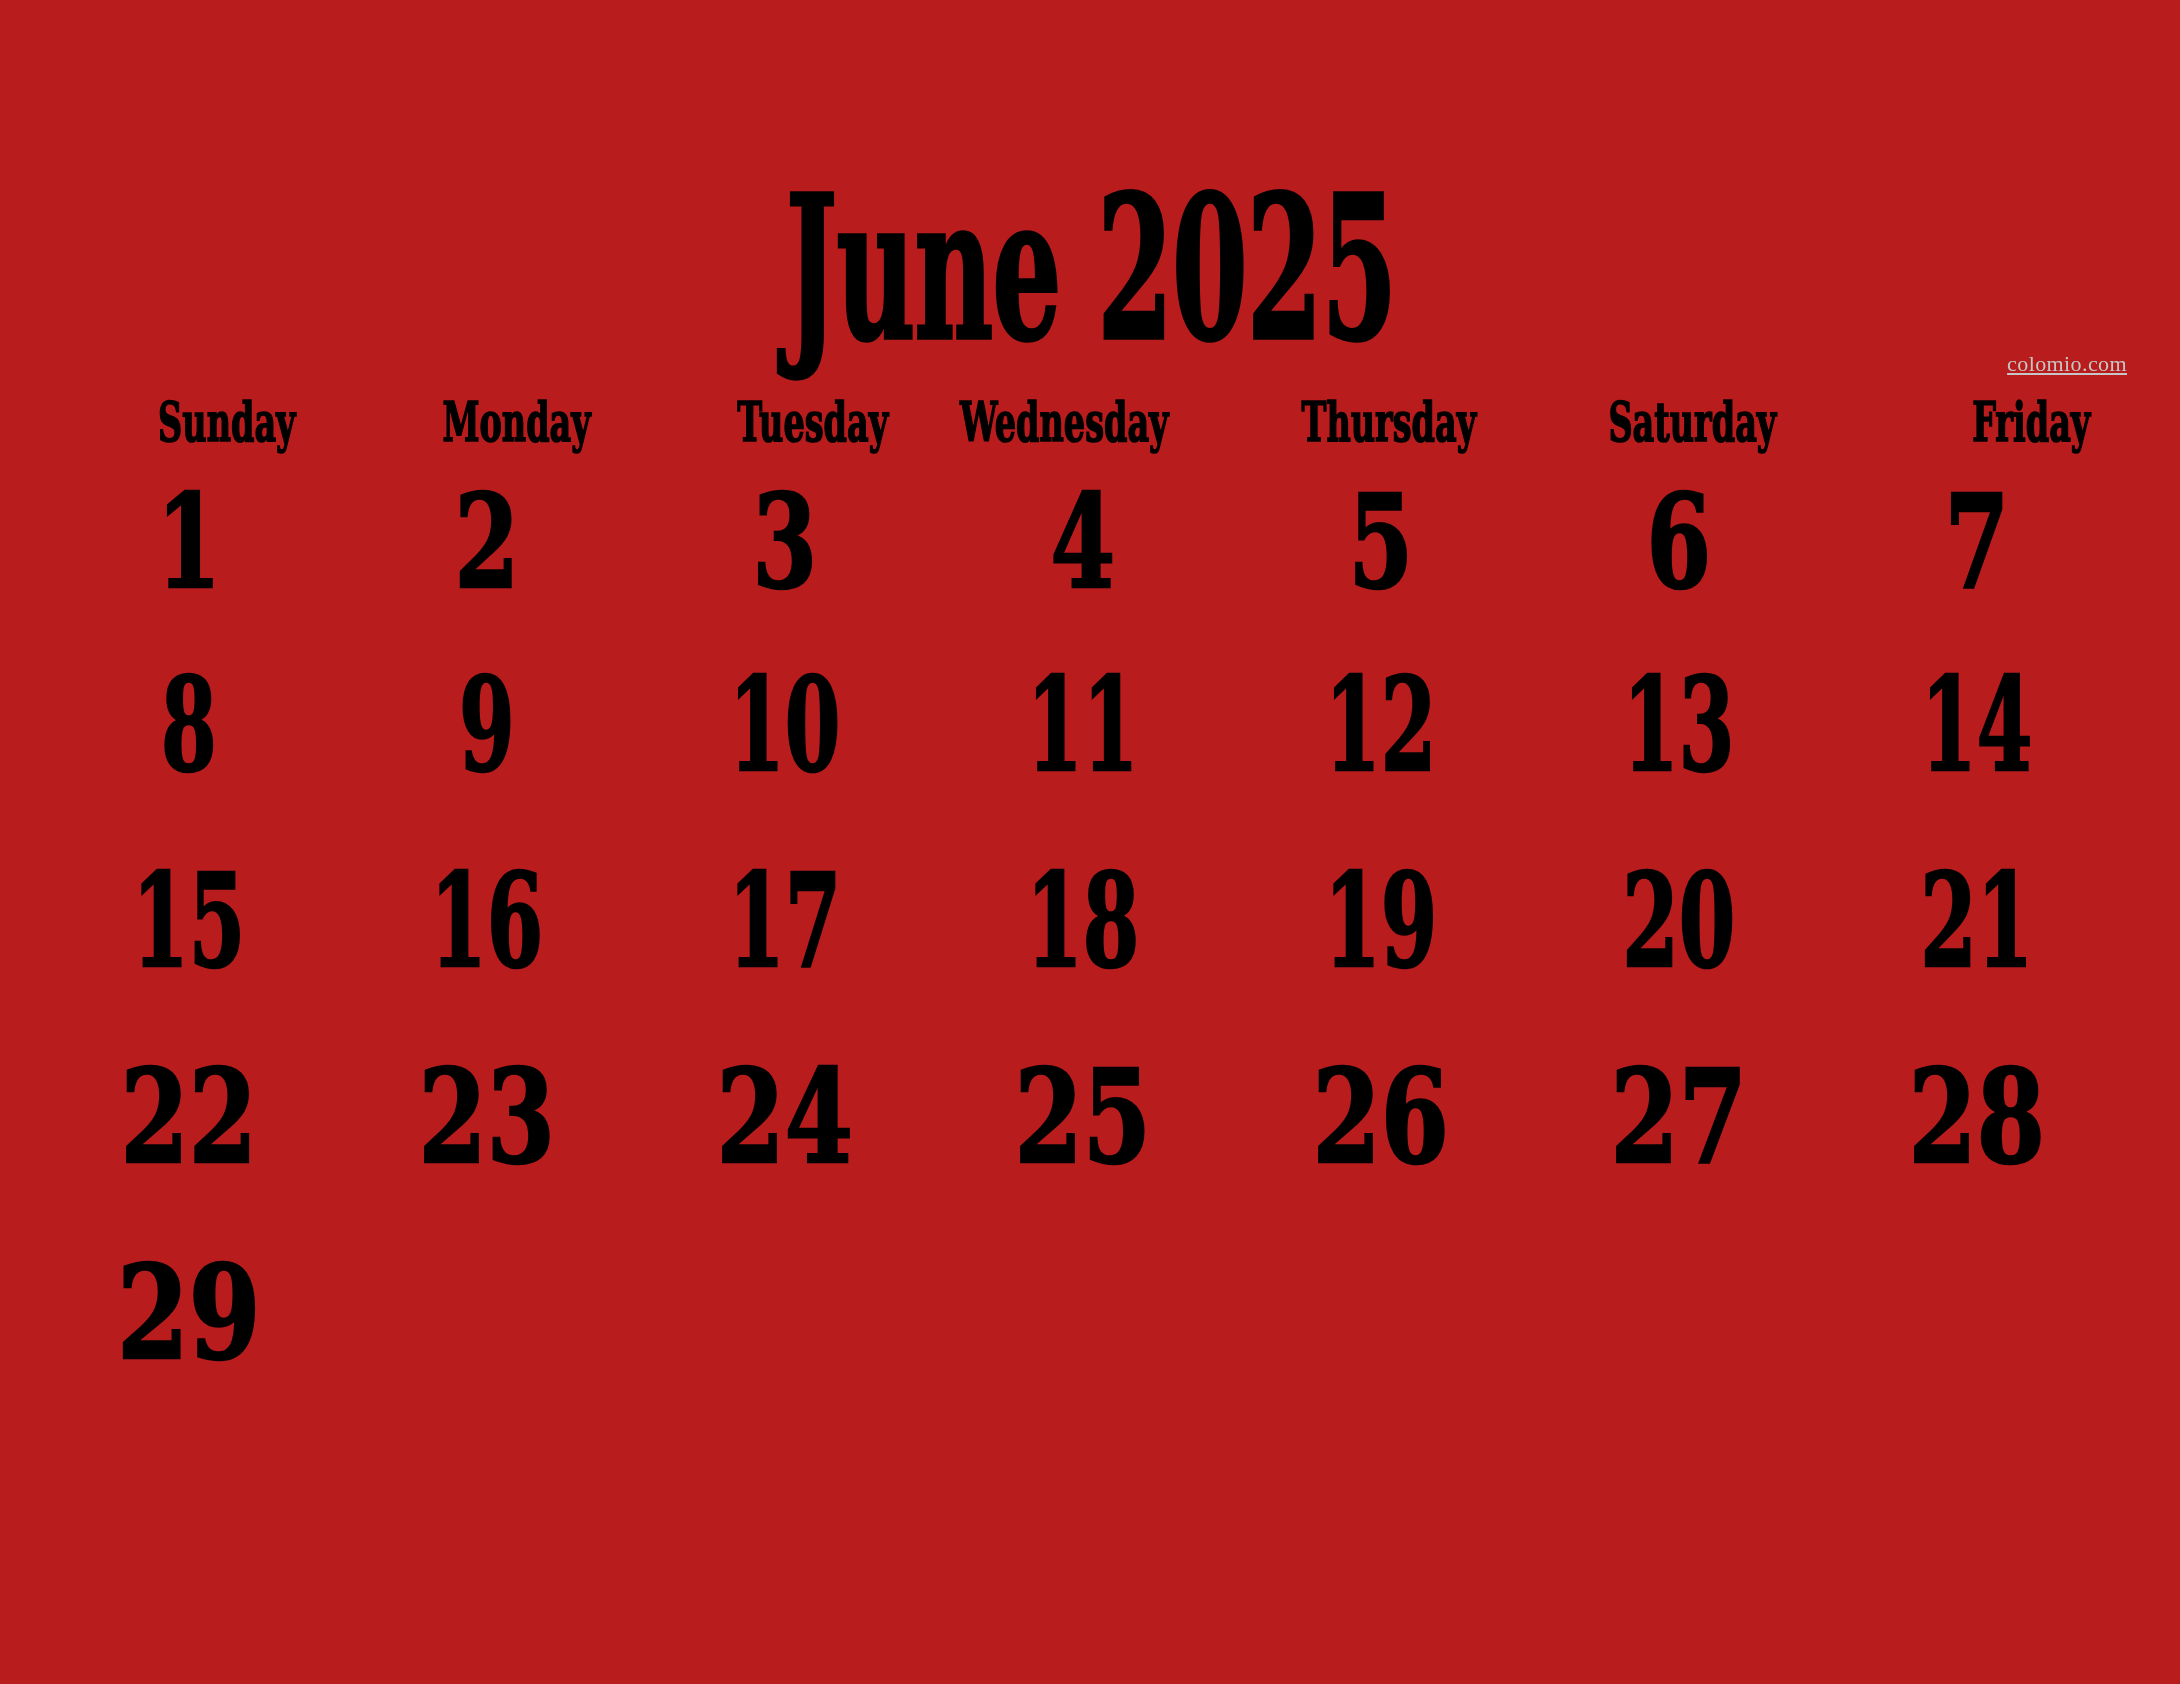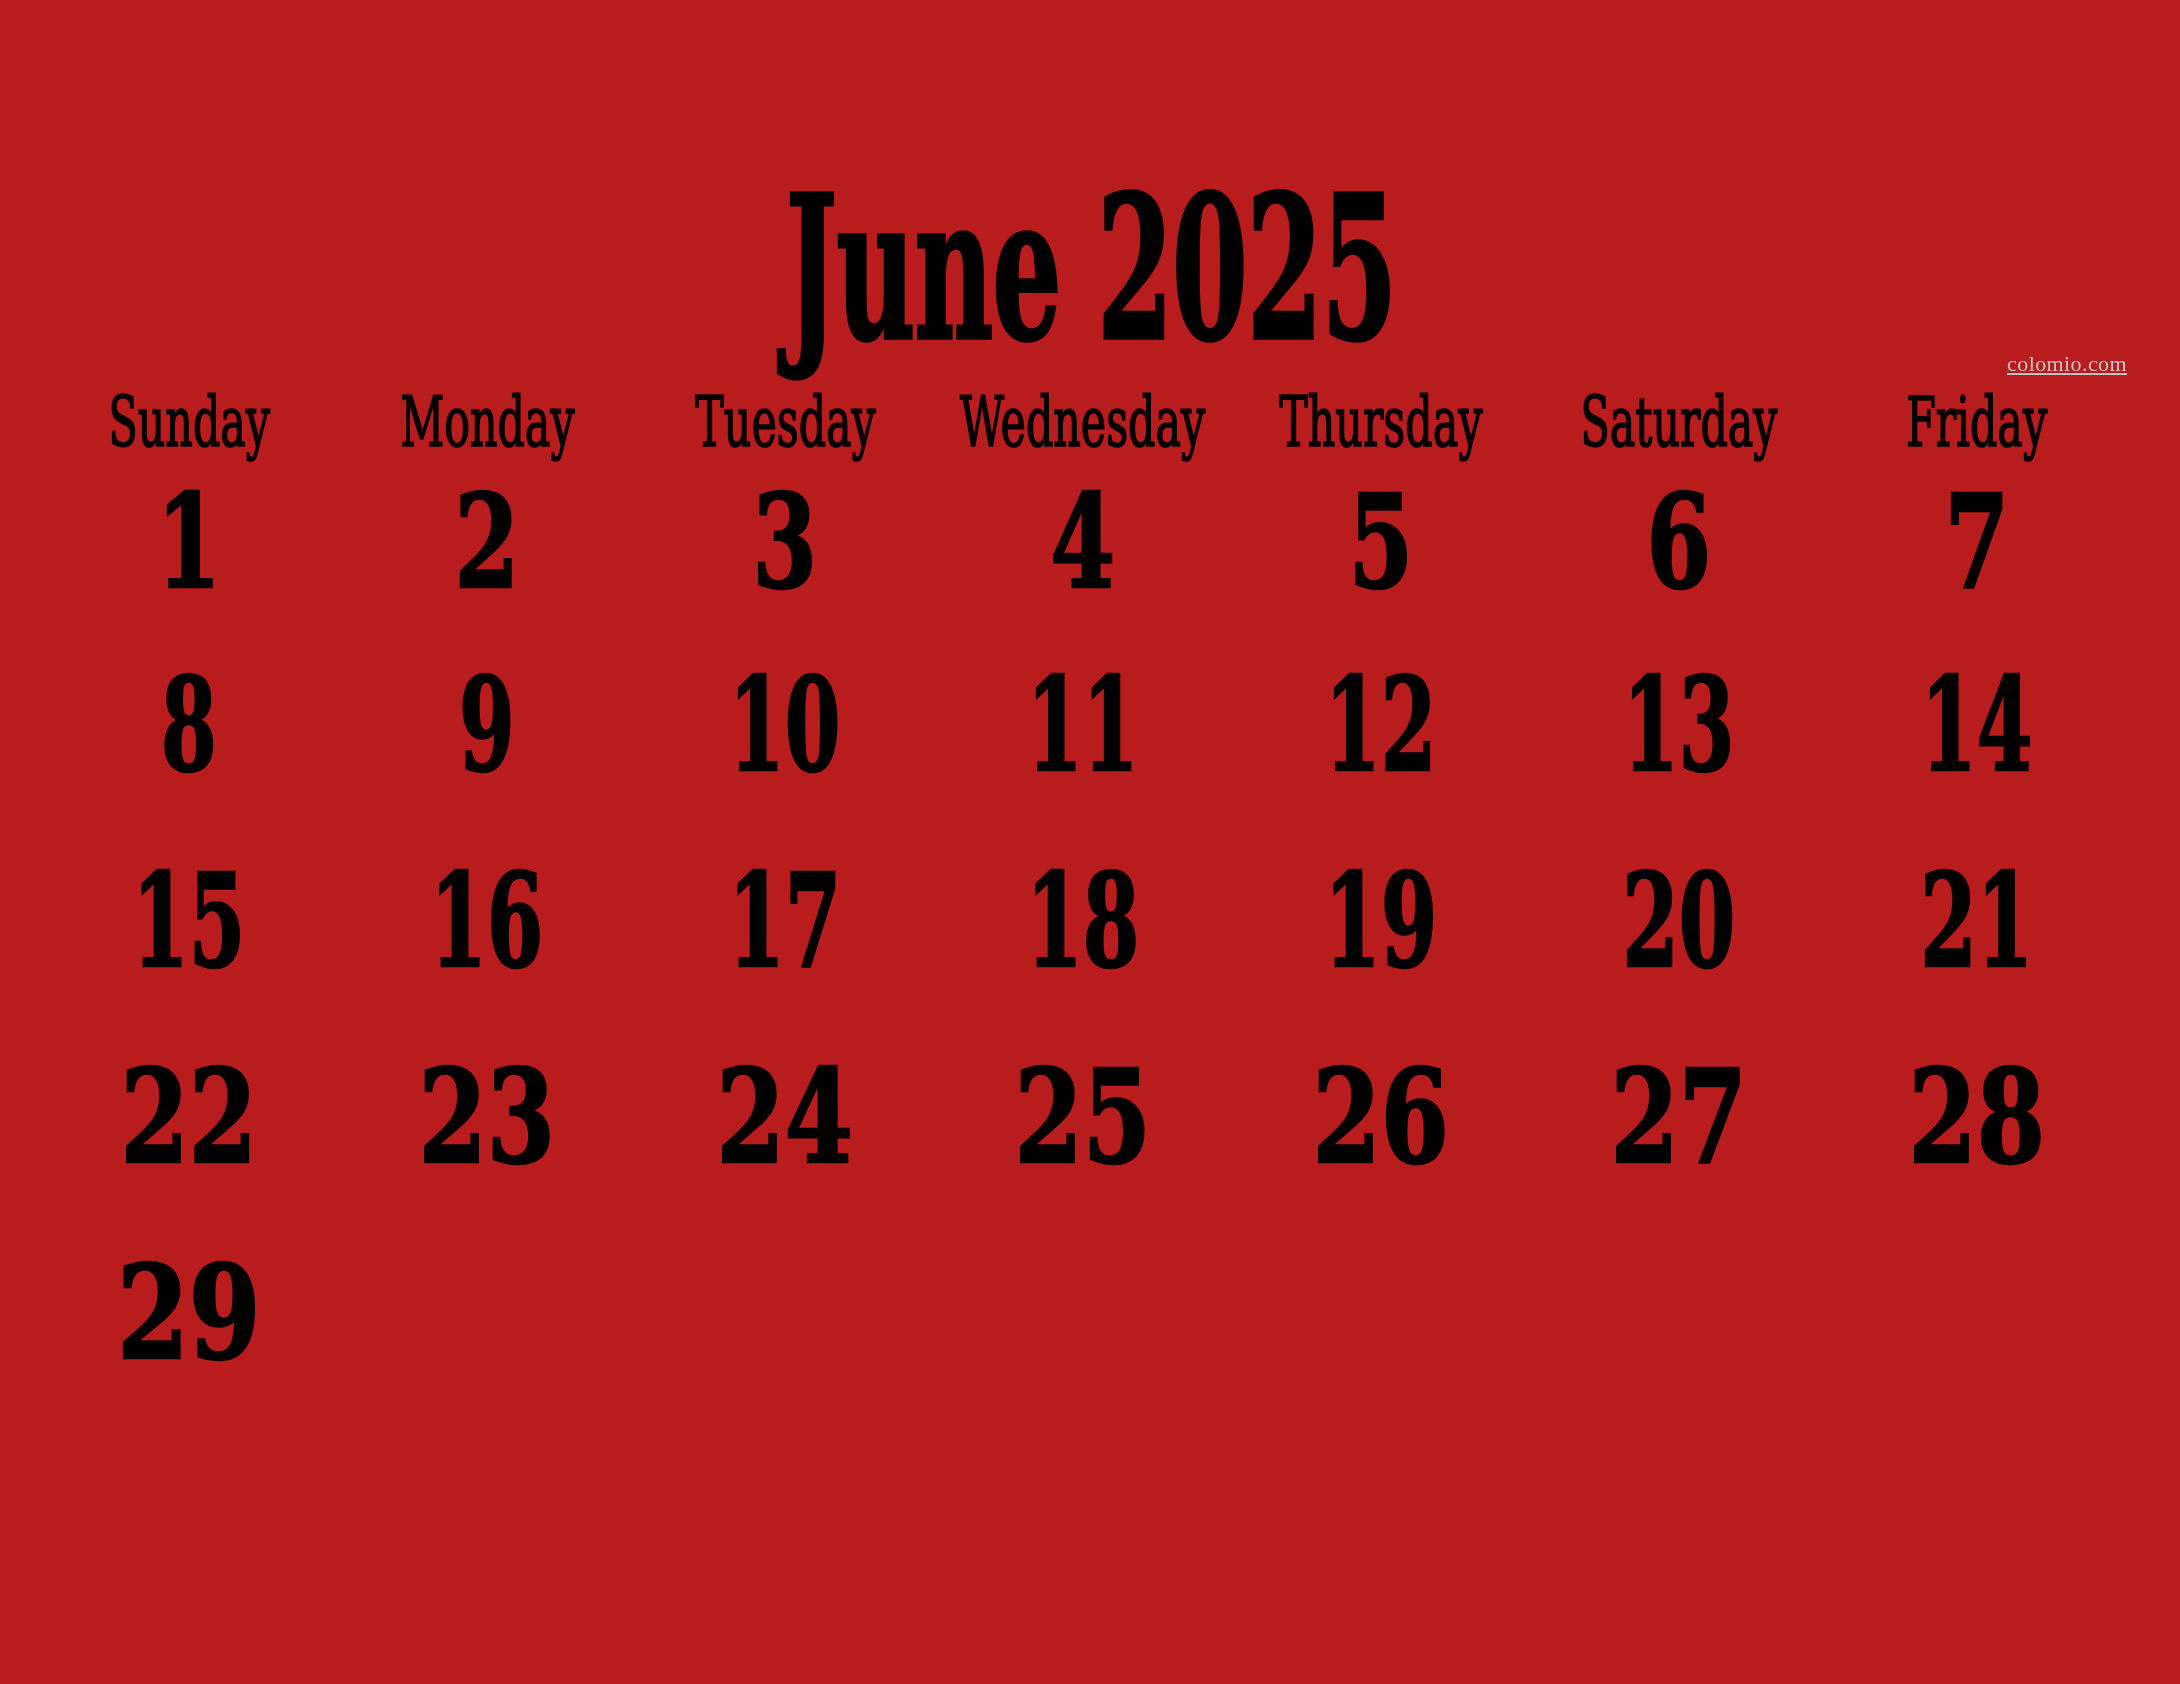--- a/index.html
+++ b/index.html
@@ -51,24 +51,25 @@
     grid-template-columns: repeat(7, 298px);
     grid-template-rows: 68px 170px 196px 196px 196px 196px;
   }
   .cell {
     display: flex;
     align-items: center;
     justify-content: center;
     overflow: visible;
   }
   .weekday {
-    font-size: 69px;
-    font-weight: normal;
+    font-size: 54px;
+    font-weight: bold;
     line-height: 1;
     white-space: nowrap;
+    justify-content: flex-end;
   }
   .weekday .squeeze {
     display: inline-block;
     transform: scaleX(0.62);
     -webkit-text-stroke: 1.7px #000000;
   }
   .day {
     font-size: 129px;
     font-weight: bold;
     line-height: 1;

